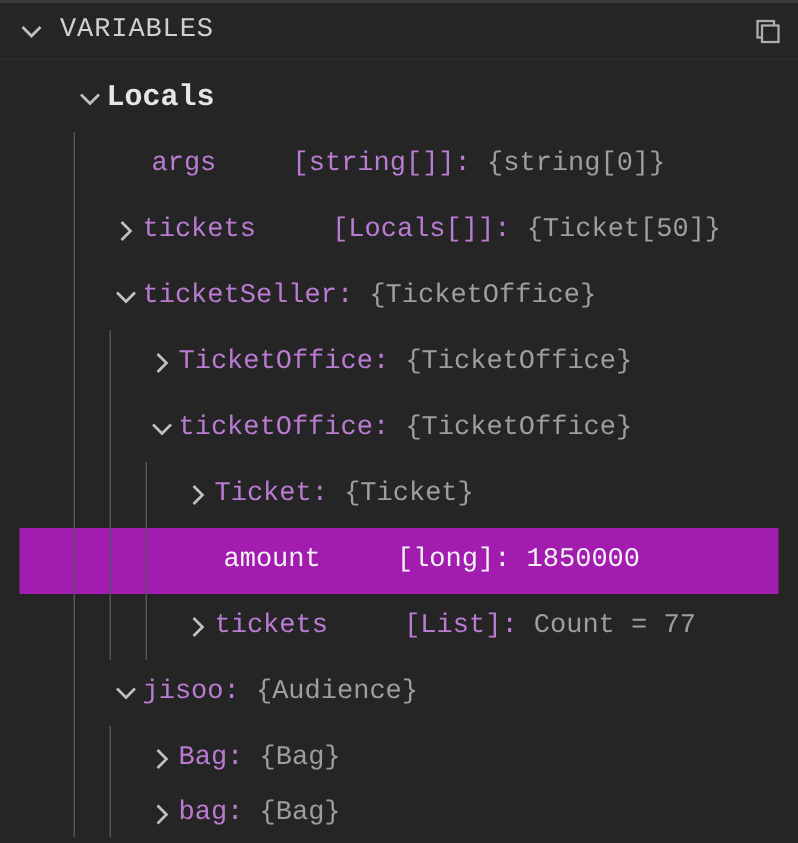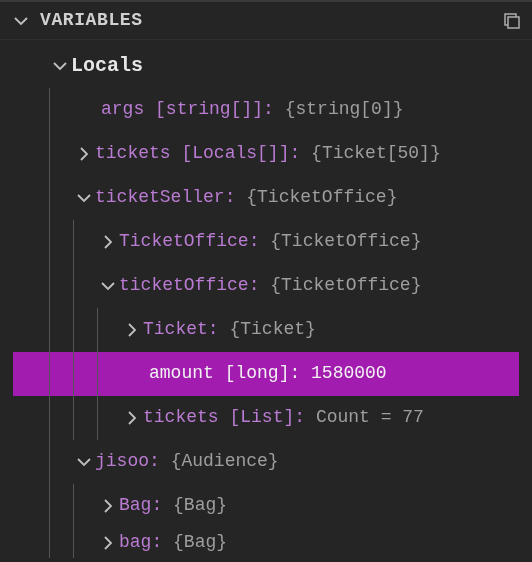--- a/index.html
+++ b/index.html
@@ -18,21 +18,21 @@
     border-top: 2px solid #3a3a3a;
     display: flex;
     flex-direction: column;
   }
   .panel-header {
     height: 42px;
     display: flex;
     align-items: center;
     padding: 0 10px;
     color: #d0d0d0;
-    font-weight: 700;
+    font-weight: 400;
     font-size: 18px;
     letter-spacing: 0.6px;
     border-bottom: 1px solid rgba(60,60,60,0.4);
   }
   .panel-header .title { margin-left: 8px; flex: 1; }
   .header-actions { display: flex; align-items: center; }
   .tree {
     flex: 1;
     padding: 4px 13px;
   }
@@ -66,21 +66,21 @@
     color: #c0c0c0;
     flex-shrink: 0;
   }
   .twist.none { color: transparent; }
   .scope-title {
     color: #e6e6e6;
     font-weight: 700;
     font-size: 20px;
   }
   .var-name { color: #ba7bd2; }
-  .var-type { color: #ba7bd2; }
+  .var-type { color: #ba7bd2; margin-left: 40px; }
   .colon { color: #ba7bd2; }
   .var-value { color: #9e9e9e; }
   .row.selected .var-name,
   .row.selected .var-type,
   .row.selected .colon,
   .row.selected .var-value { color: #f2f2f2; }
   .gap { width: 6px; display:inline-block; }
   svg { display: block; }
 </style>
 </head>
@@ -226,21 +226,21 @@
           <span class="guide"></span>
           <span class="guide"></span>
         </span>
       <span class="twist none">•</span>
       <span class="gap"></span>
       <span class="var-name">amount</span>
       <span>&nbsp;</span>
       <span class="var-type">[long]</span>
       <span class="colon">:</span>
       <span>&nbsp;</span>
-      <span class="var-value">1580000</span>
+      <span class="var-value">1850000</span>
     </div>
 
     <div class="row">
       <span class="indent">
           <span class="guide noline"></span>
           <span class="guide"></span>
           <span class="guide"></span>
           <span class="guide"></span>
         </span>
       <span class="twist">

